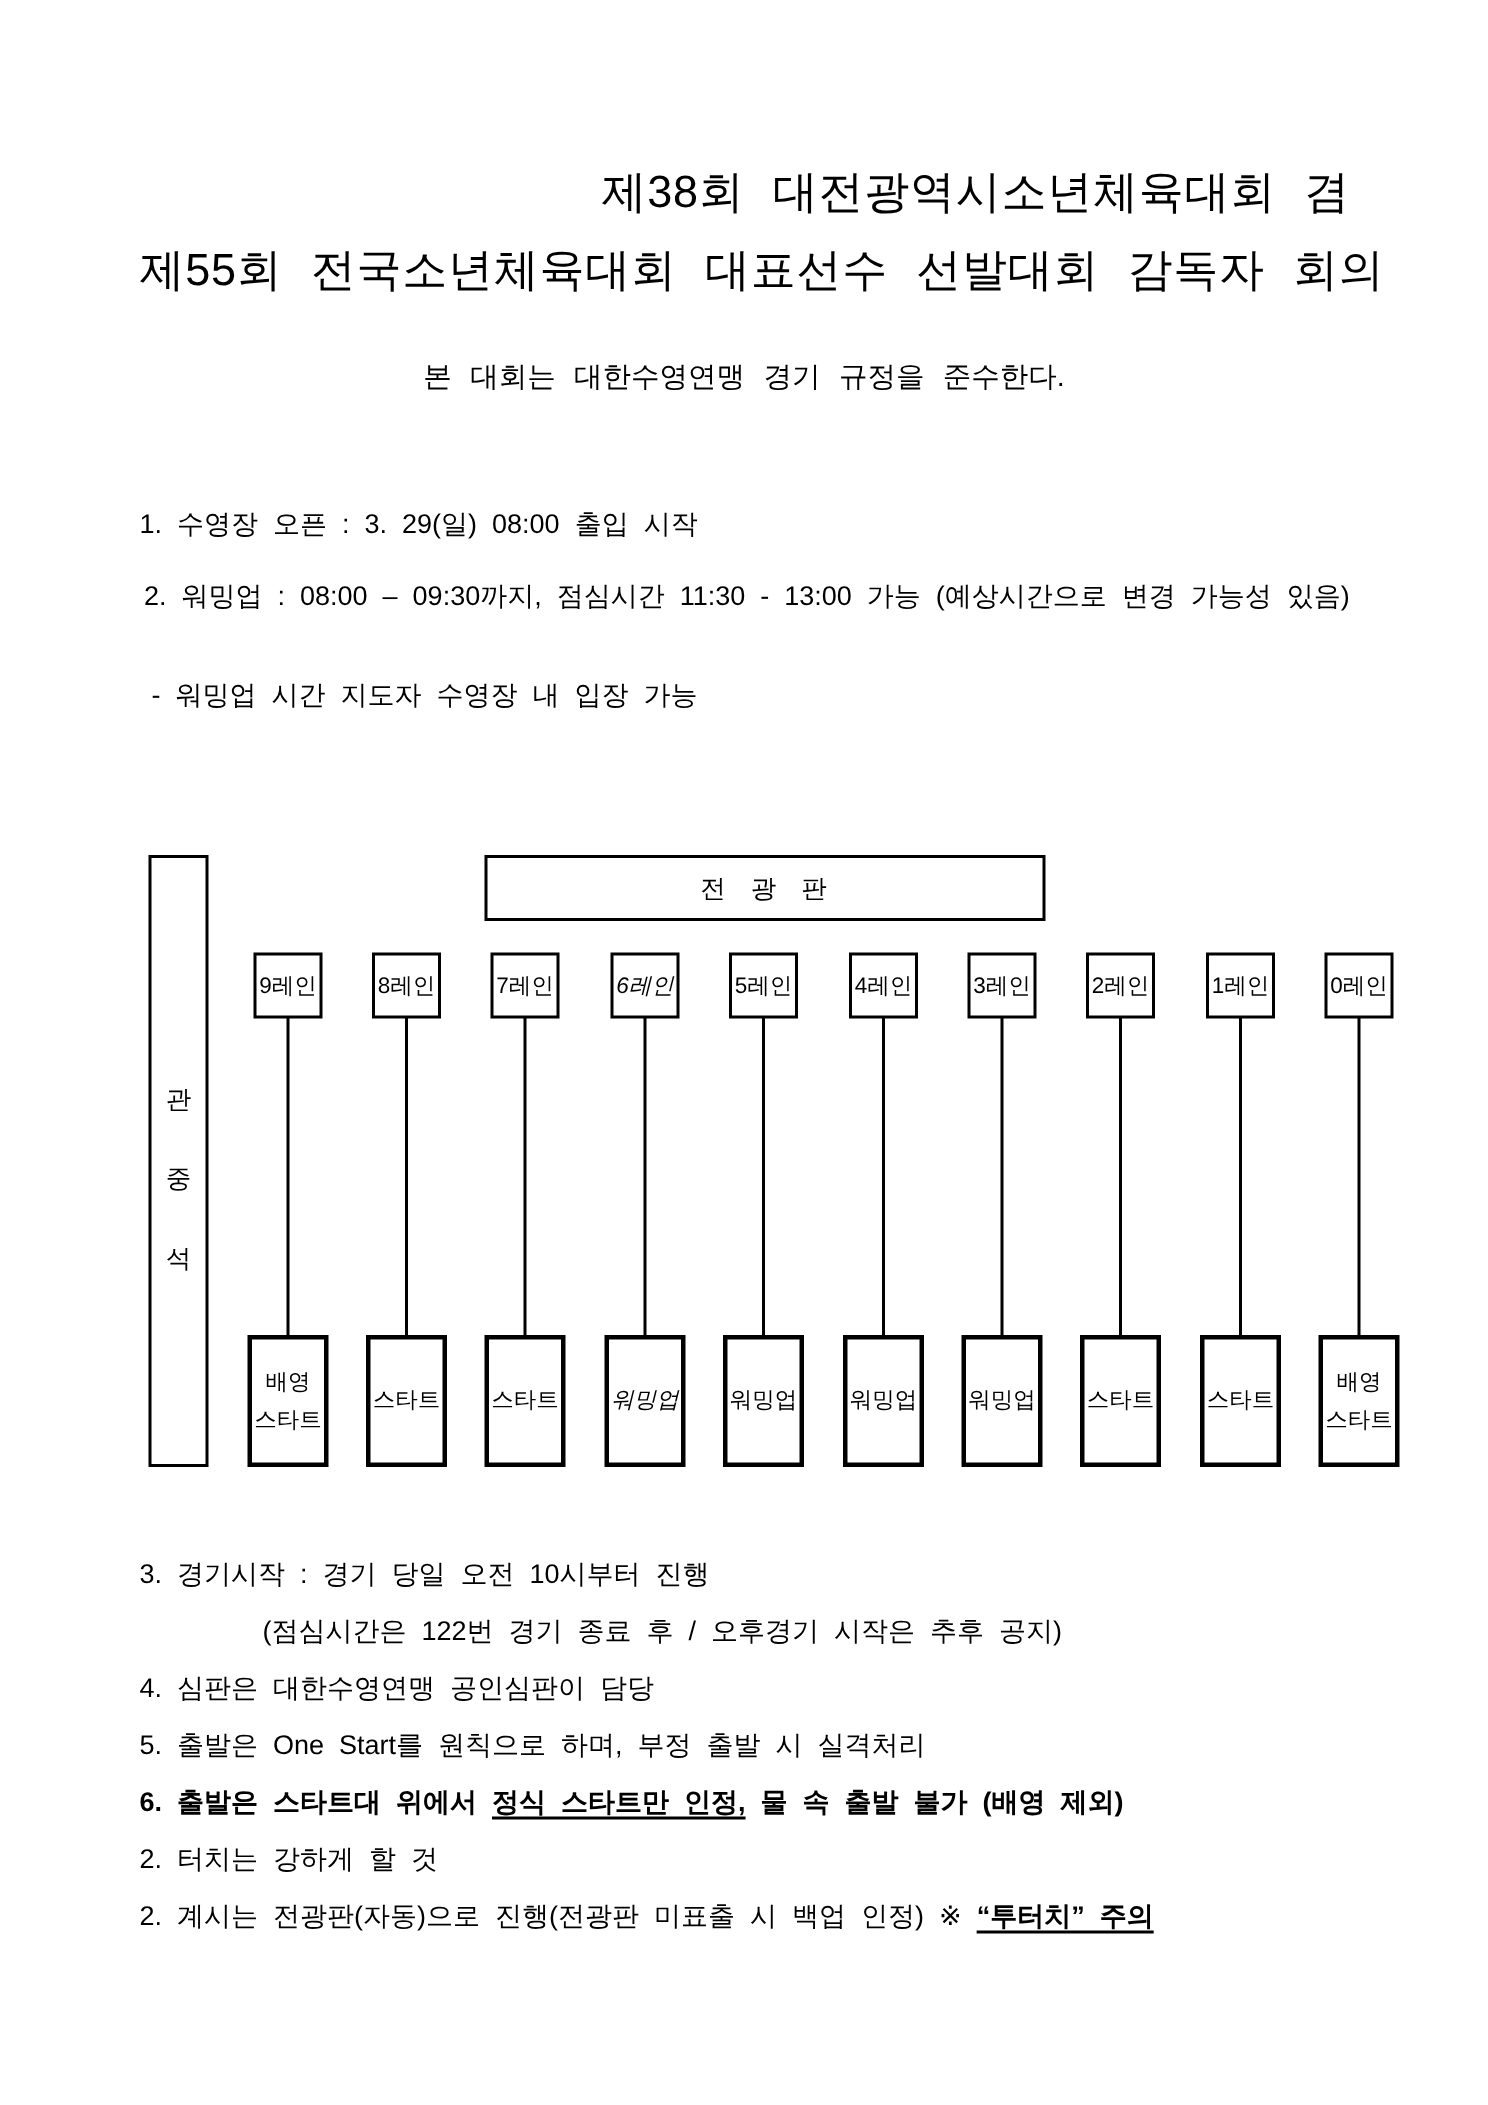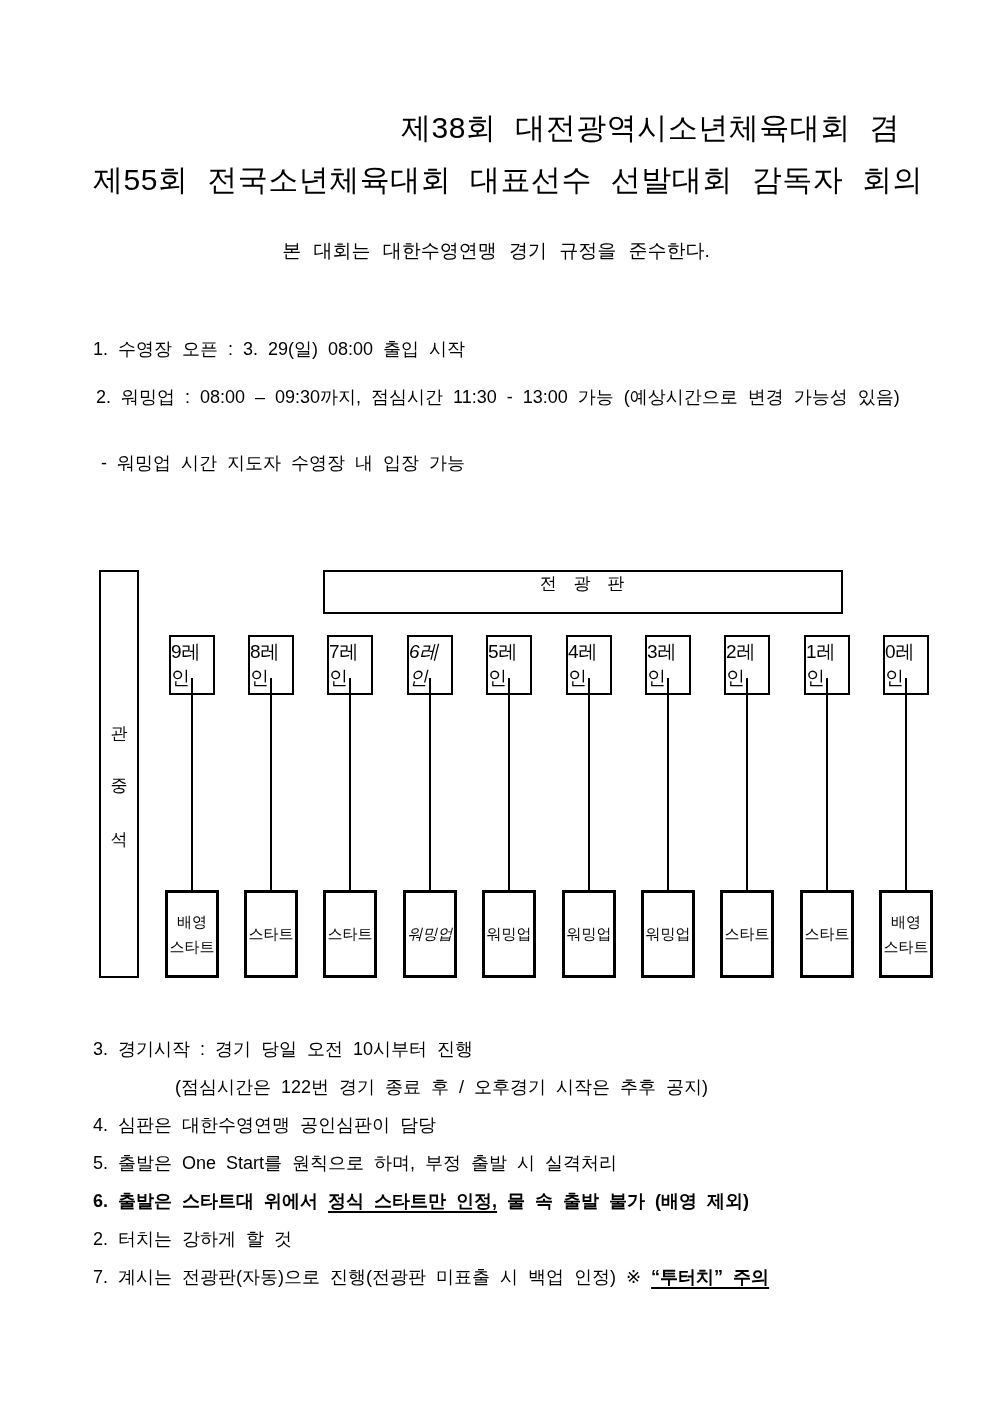--- a/index.html
+++ b/index.html
@@ -35,31 +35,31 @@
   .spectator-box{
     position:absolute;left:99px;top:0;width:40px;height:408px;
     border:2px solid #000;box-sizing:border-box;
     display:flex;align-items:center;justify-content:center;
   }
   .spectator-box span{
     writing-mode:vertical-rl;text-orientation:upright;
     font-size:17px;letter-spacing:36px;padding-top:36px;
   }
   .scoreboard-box{
-    position:absolute;left:323px;top:0;width:520px;height:44px;
+    position:absolute;left:323px;top:0;width:374px;height:44px;
     border:2px solid #000;box-sizing:border-box;
-    display:flex;justify-content:center;
+    display:flex;align-items:center;justify-content:center;
     font-size:17px;letter-spacing:2px;word-spacing:8px;
   }
   .lane-col{position:absolute;top:0;width:56px;height:408px;}
   .lane-label{
-    position:absolute;top:65px;left:5px;width:46px;height:60px;
+    position:absolute;top:65px;left:5px;width:46px;height:44px;
     border:2px solid #000;box-sizing:border-box;
     display:flex;align-items:center;justify-content:center;
-    font-size:19px;
+    font-size:15px;
   }
   .lane-line{
     position:absolute;top:108px;left:27px;width:2px;height:212px;
     background:#000;
   }
   .lane-use{
     position:absolute;top:320px;left:1px;width:54px;height:88px;
     border:3px solid #000;box-sizing:border-box;
     display:flex;align-items:center;justify-content:center;
     text-align:center;font-size:15px;line-height:1.7;white-space:pre-line;
@@ -149,15 +149,15 @@
     </div>
   </div>
   </div>
 
   <div class="abs rule" style="top:1037px;left:93px;">3. 경기시작 : 경기 당일 오전 10시부터 진행</div>
   <div class="abs rule" style="top:1075px;left:175px;">(점심시간은 122번 경기 종료 후 / 오후경기 시작은 추후 공지)</div>
   <div class="abs rule" style="top:1113px;left:93px;">4. 심판은 대한수영연맹 공인심판이 담당</div>
   <div class="abs rule" style="top:1151px;left:93px;">5. 출발은 One Start를 원칙으로 하며, 부정 출발 시 실격처리</div>
   <div class="abs rule bold" style="top:1189px;left:93px;"><span>6. 출발은 스타트대 위에서 </span><span class="u2">정식 스타트만 인정,</span><span> 물 속 출발 불가 (배영 제외)</span></div>
   <div class="abs rule" style="top:1227px;left:93px;">2. 터치는 강하게 할 것</div>
-  <div class="abs rule" style="top:1265px;left:93px;"><span>7. 계시는 전광판(자동)으로 진행(전광판 미표출 시 백업 인정) ※ </span><span class="u2" style="font-weight:bold;">“투터치” 주의</span></div>
+  <div class="abs rule" style="top:1265px;left:93px;"><span>2. 계시는 전광판(자동)으로 진행(전광판 미표출 시 백업 인정) ※ </span><span class="u2" style="font-weight:bold;">“투터치” 주의</span></div>
 
 </div>
 
 </body></html>

